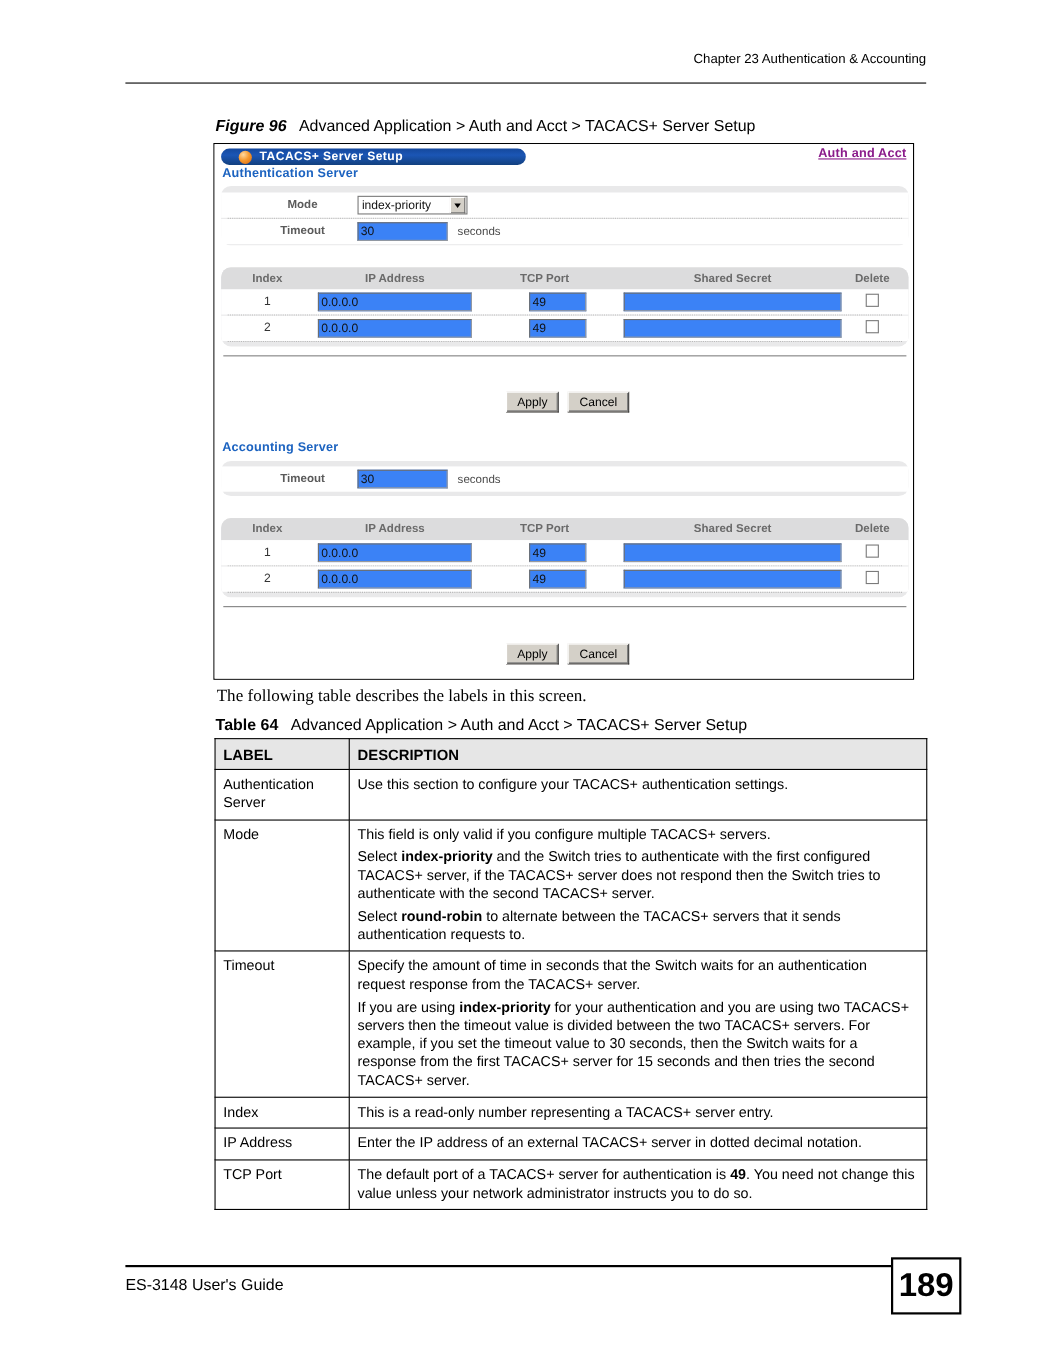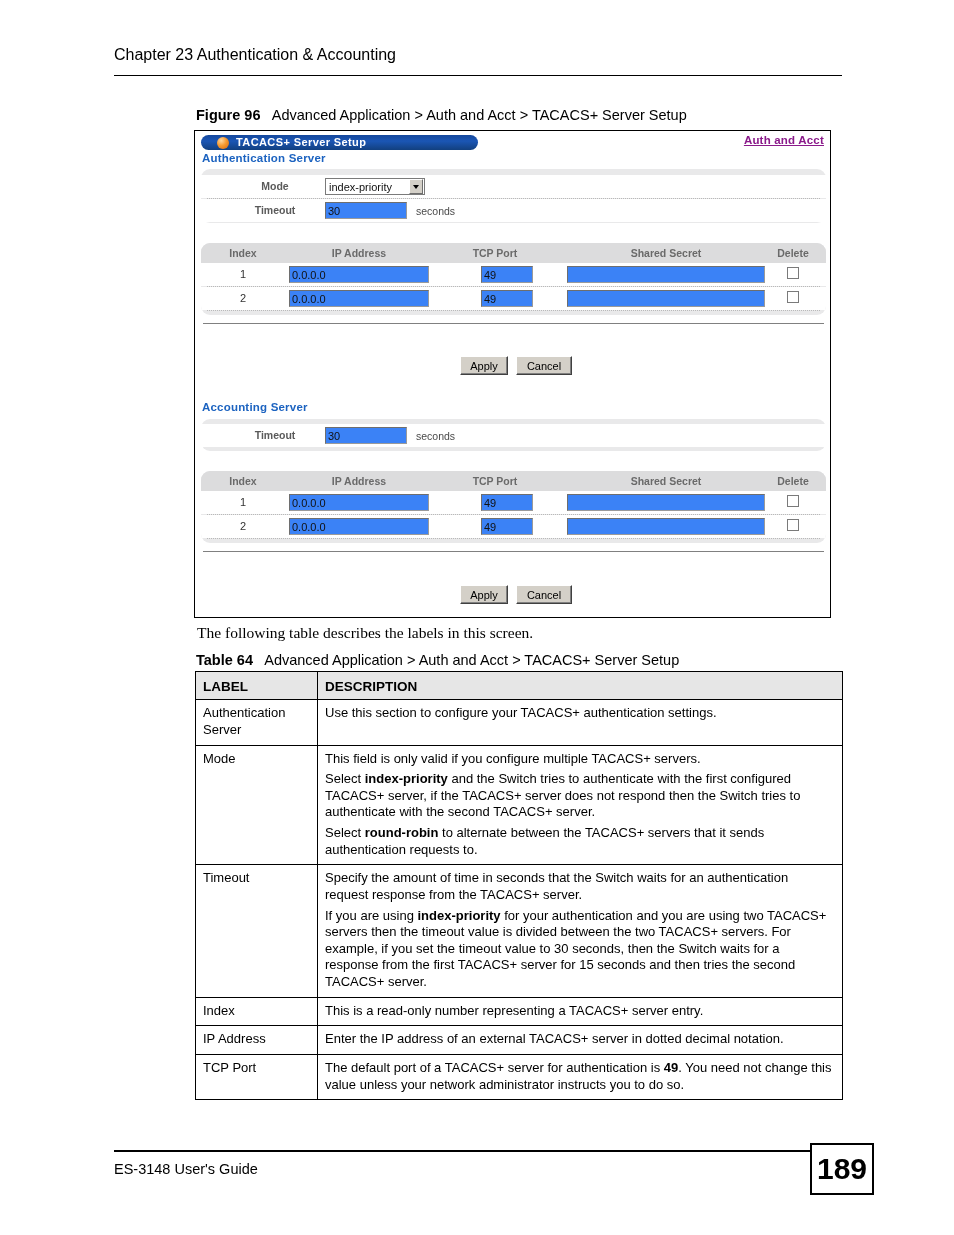--- a/index.html
+++ b/index.html
@@ -15,41 +15,42 @@
     color: #000000;
     overflow: hidden;
   }
 
   
   .page-header {
     position: absolute;
     left: 114px;
     top: 46px;
     width: 728px;
-    font-size: 16px;
+    text-align: right;
+    font-size: 12px;
     color: #000;
   }
   .page-header-rule {
     position: absolute;
     left: 114px;
     top: 75px;
     width: 728px;
     height: 1px;
     background: #000;
   }
 
   
   .figure-caption {
     position: absolute;
     left: 196px;
     top: 107px;
     font-size: 14.5px;
     white-space: nowrap;
   }
-  .figure-caption .fc-label { font-weight: bold; }
+  .figure-caption .fc-label { font-weight: bold; font-style: italic; }
   .figure-caption .fc-text { font-weight: normal; }
 
   
   .shot {
     position: absolute;
     left: 194px;
     top: 130px;
     width: 637px;
     height: 488px;
     border: 1.5px solid #000;

